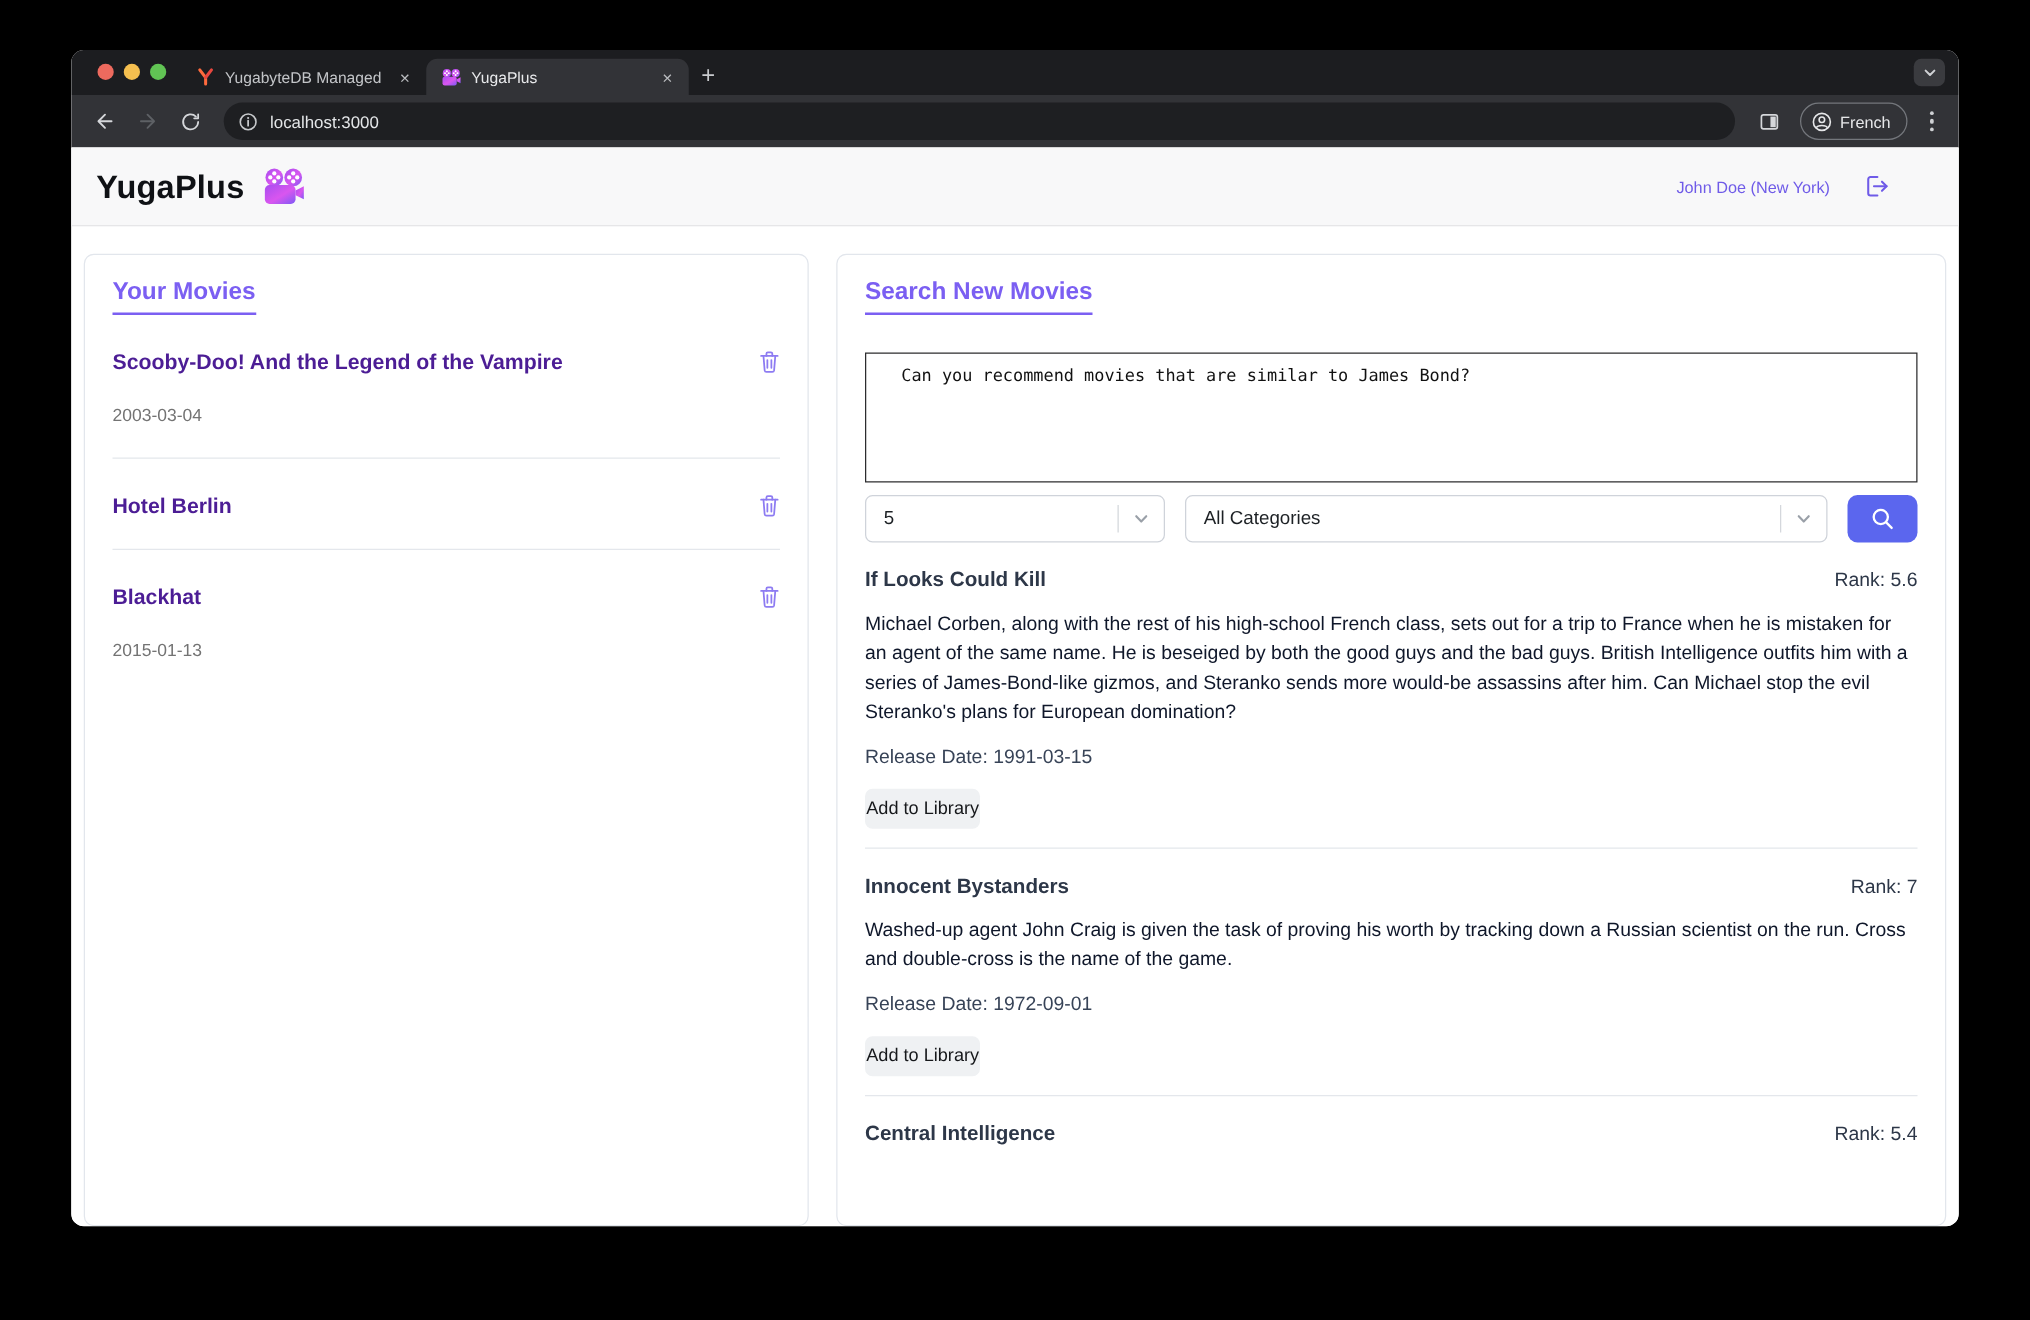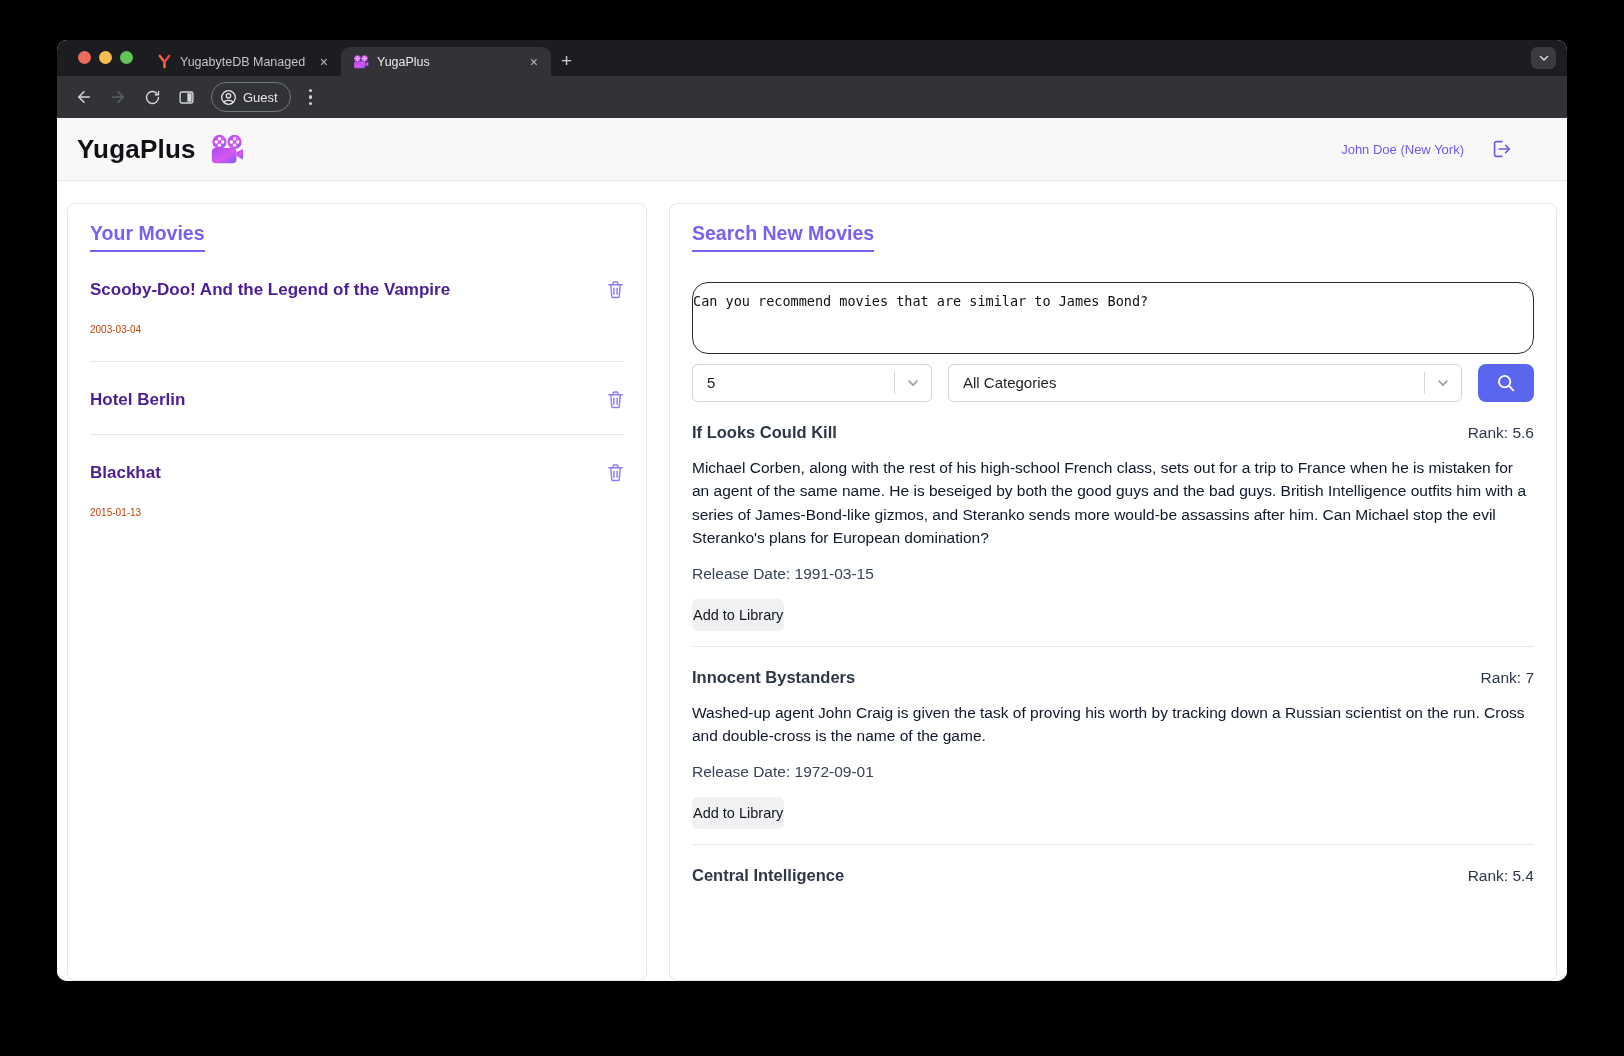--- a/index.html
+++ b/index.html
@@ -32,24 +32,24 @@
   .username{color:#6f5be8;font-size:13px;}
   .main{flex:1;display:flex;gap:22px;padding:22px 10px 0 10px;overflow:hidden;}
   .card{background:#fff;border:1px solid #e2e6ec;border-radius:8px;padding:20px 22px;box-sizing:border-box;overflow:hidden;}
   .card.left{width:580px;flex:none;}
   .card.right{flex:1;}
   h2.sec{display:inline-block;margin:0 0 28px 0;font-size:19.5px;font-weight:bold;color:#7b5ff2;padding-bottom:6px;border-bottom:2px solid #7b5ff2;}
   .sec-wrap{line-height:1;}
   
   .mrow{display:flex;align-items:flex-start;justify-content:space-between;margin-bottom:24px;}
   .mtitle{font-size:17px;font-weight:bold;color:#4c1d95;}
-  .mdate{font-size:10px;color:#c2410c;margin-bottom:26px;}
+  .mdate{font-size:14px;color:#737373;margin-bottom:26px;}
   .mdiv{border:none;border-top:1px solid #e4e7ec;margin:0 0 28px 0;}
   
-  .query{display:block;width:100%;box-sizing:border-box;height:72px;resize:none;border:1px solid #2c2c2e;border-radius:16px;padding:10px 0;font-family:"DejaVu Sans Mono",monospace;font-size:13.5px;color:#111;outline:none;margin-top:2px;}
+  .query{display:block;width:100%;box-sizing:border-box;height:104px;resize:none;border:1px solid #2c2c2e;border-radius:0;padding:10px 28px;font-family:"DejaVu Sans Mono",monospace;font-size:13.5px;color:#111;outline:none;margin-top:2px;}
   .controls{display:flex;gap:16px;margin-top:10px;align-items:stretch;height:38px;}
   .sel{border:1px solid #cfd3da;border-radius:6px;display:flex;align-items:center;box-sizing:border-box;background:#fff;}
   .sel.n1{width:240px;flex:none;}
   .sel.n2{flex:1;}
   .sel-val{flex:1;padding:0 14px;font-size:15px;color:#1c2024;}
   .sel-sep{width:1px;height:22px;background:#d4d7dc;}
   .sel-chev{padding:0 11px;display:flex;align-items:center;}
   .searchbtn{width:56px;flex:none;background:#5b66ee;border:none;border-radius:8px;display:flex;align-items:center;justify-content:center;}
   
   .rhead{display:flex;justify-content:space-between;align-items:baseline;margin-top:21px;}
@@ -132,35 +132,45 @@
           <path d="M5 12h13"></path>
           <path d="M12 5l7 7-7 7"></path>
         </svg>
     </div>
     <div class="nav-btn">
       <svg width="17" height="17" viewBox="0 0 24 24" fill="none" stroke="#d5d7da" stroke-width="2" stroke-linecap="round" stroke-linejoin="round">
           <path d="M20.5 12a8.5 8.5 0 1 1-2.5-6"></path>
           <polyline points="20.5,3.5 20.5,8 16,8"></polyline>
         </svg>
     </div>
+    <div class="urlbar">
+      <span>
+        <svg width="15" height="15" viewBox="0 0 16 16" fill="none">
+            <circle cx="8" cy="8" r="6.7" stroke="#c7c9cc" stroke-width="1.4"></circle>
+            <line x1="8" y1="7" x2="8" y2="11.2" stroke="#c7c9cc" stroke-width="1.5" stroke-linecap="round"></line>
+            <circle cx="8" cy="4.7" r="0.9" fill="#c7c9cc"></circle>
+          </svg>
+      </span>
+      <span class="url-text">localhost:3000</span>
+    </div>
     <div class="nav-btn">
       <svg width="17" height="17" viewBox="0 0 20 20" fill="none">
           <rect x="2.5" y="3.5" width="15" height="13" rx="2" stroke="#d5d7da" stroke-width="1.6"></rect>
           <rect x="11" y="5" width="5" height="10" fill="#d5d7da"></rect>
         </svg>
     </div>
     <div class="guest">
       <span>
         <svg width="17" height="17" viewBox="0 0 20 20" fill="none" stroke="#e6e7e9" stroke-width="1.5">
             <circle cx="10" cy="10" r="8"></circle>
             <circle cx="10" cy="8" r="2.6"></circle>
             <path d="M4.8 15.5 C6 12.8 14 12.8 15.2 15.5"></path>
           </svg>
       </span>
-      <span>Guest</span>
+      <span>French</span>
     </div>
     <div class="kebab">
         <i></i>
         <i></i>
         <i></i>
       </div>
   </div>
 
   <div class="page">
     <div class="appheader">

